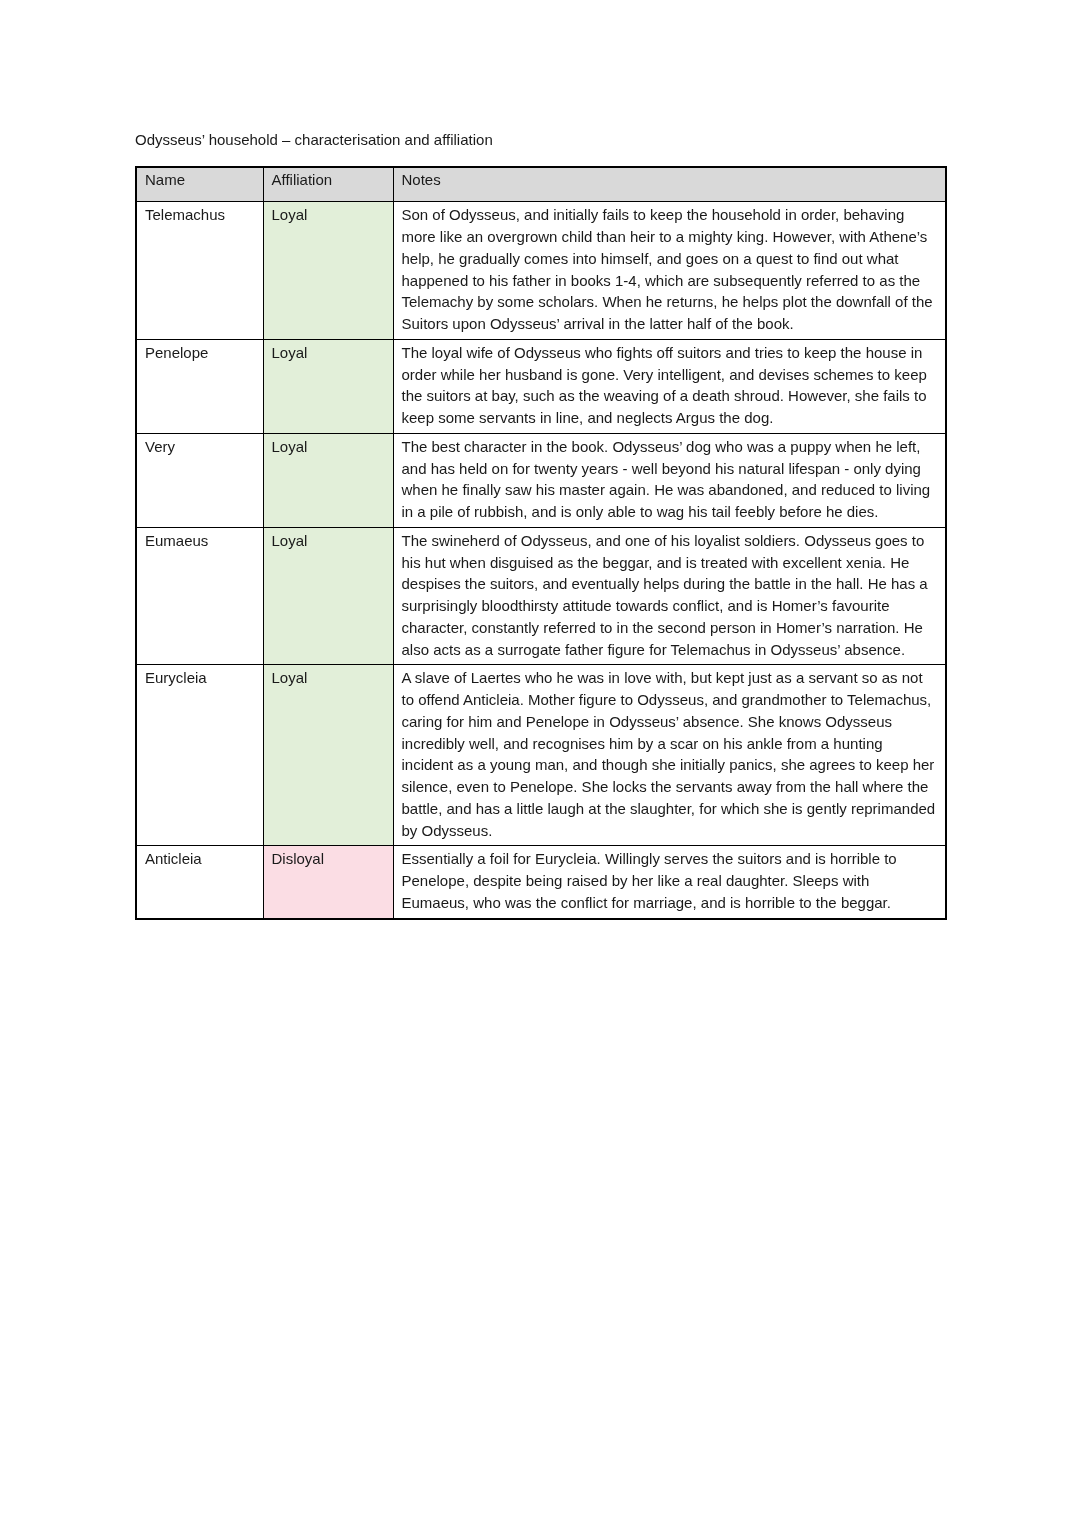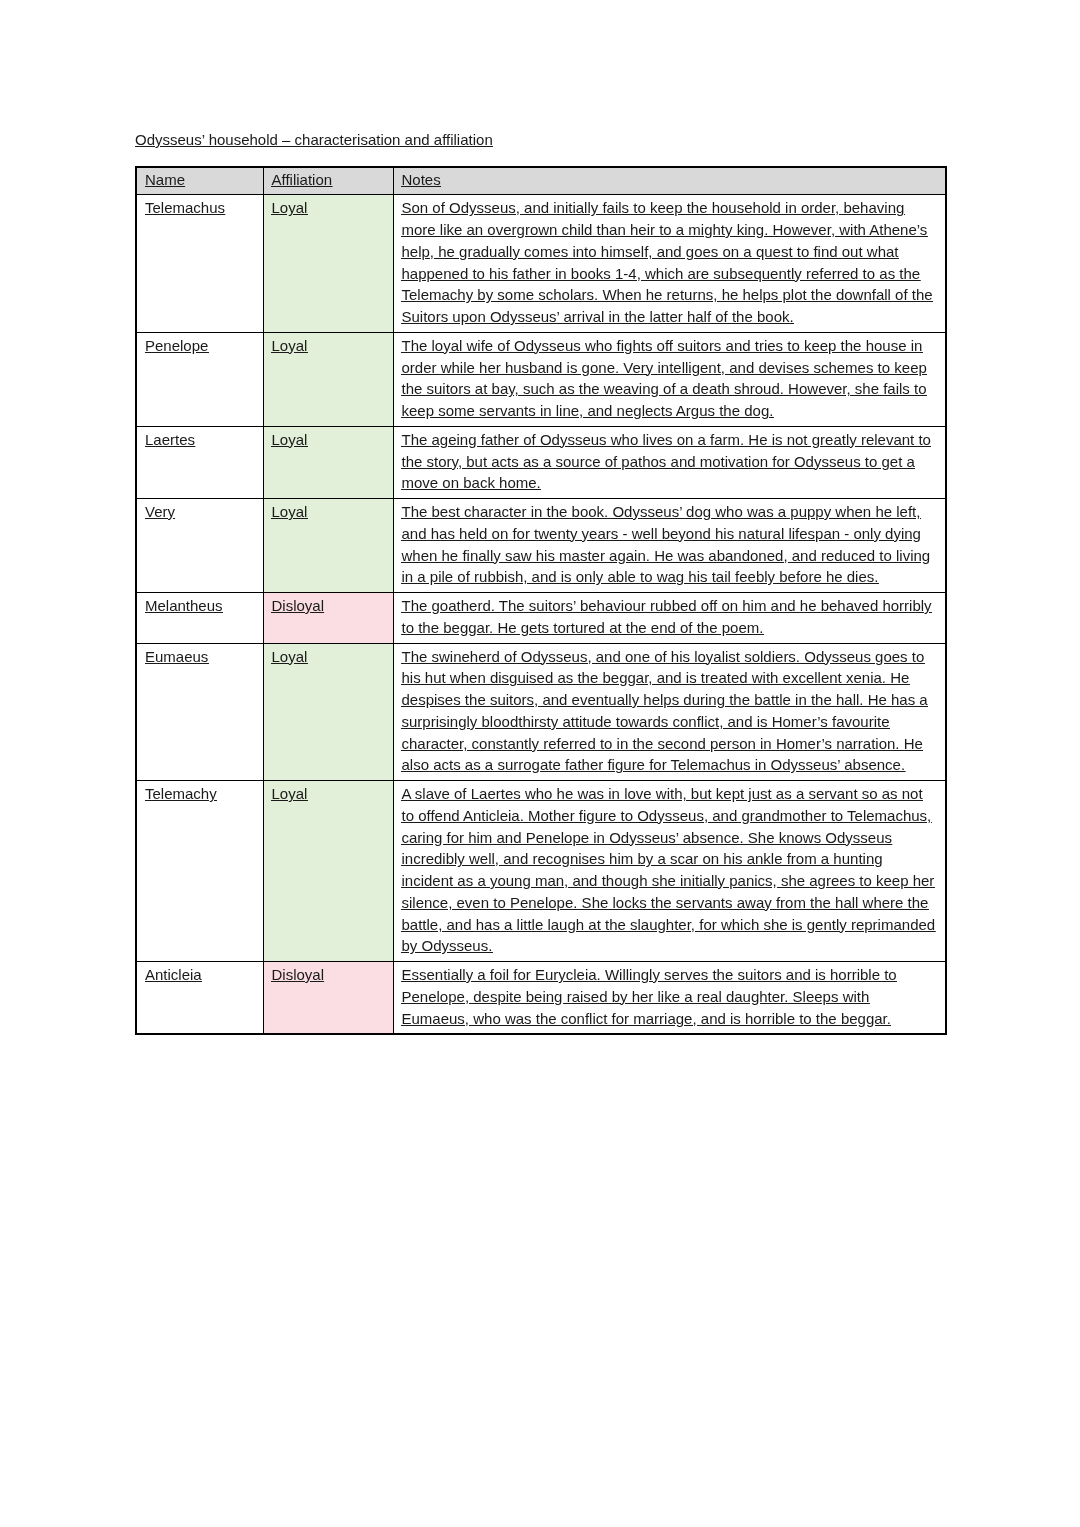--- a/index.html
+++ b/index.html
@@ -1,15 +1,15 @@
 <!DOCTYPE html>
 <html style="--header-bg: #d9d9d9; --loyal-bg: #e2efd9; --disloyal-bg: #fbdde4;"><head>
 <meta charset="utf-8">
 <style>
-  * { box-sizing: border-box; text-decoration: underline; }
+  * { box-sizing: border-box; }
   html, body {
     margin: 0;
     padding: 0;
     background: #ffffff;
   }
   body {
     width: 1080px;
     height: 1527px;
     font-family: "Liberation Sans", "DejaVu Sans", sans-serif;
     color: #1a1a1a;
@@ -40,21 +40,21 @@
     vertical-align: top;
     text-align: left;
     font-weight: normal;
   }
   col.c-name { width: 127px; }
   col.c-aff  { width: 130px; }
   col.c-notes{ width: 553px; }
   tr.header-row th {
     background: var(--header-bg, #d9d9d9);
     padding-top: 1px;
-    padding-bottom: 4px;
+    padding-bottom: 11px;
   }
   td.aff.loyal    { background: var(--loyal-bg, #e2efd9); }
   td.aff.disloyal { background: var(--disloyal-bg, #fbdde4); }
 </style>
 </head>
 <body>
 
 <div class="page">
 
   <div class="doc-title">Odysseus’ household – characterisation and affiliation</div>
@@ -77,41 +77,31 @@
         <td class="name">Telemachus</td>
         <td class="aff loyal">Loyal</td>
         <td class="notes">Son of Odysseus, and initially fails to keep the household in order, behaving more like an overgrown child than heir to a mighty king. However, with Athene’s help, he gradually comes into himself, and goes on a quest to find out what happened to his father in books 1-4, which are subsequently referred to as the Telemachy by some scholars. When he returns, he helps plot the downfall of the Suitors upon Odysseus’ arrival in the latter half of the book.</td>
       </tr>
       <tr>
         <td class="name">Penelope</td>
         <td class="aff loyal">Loyal</td>
         <td class="notes">The loyal wife of Odysseus who fights off suitors and tries to keep the house in order while her husband is gone. Very intelligent, and devises schemes to keep the suitors at bay, such as the weaving of a death shroud. However, she fails to keep some servants in line, and neglects Argus the dog.</td>
       </tr>
       <tr>
-        <td class="name">Laertes</td>
-        <td class="aff loyal">Loyal</td>
-        <td class="notes">The ageing father of Odysseus who lives on a farm. He is not greatly relevant to the story, but acts as a source of pathos and motivation for Odysseus to get a move on back home.</td>
-      </tr>
-      <tr>
         <td class="name">Very</td>
         <td class="aff loyal">Loyal</td>
         <td class="notes">The best character in the book. Odysseus’ dog who was a puppy when he left, and has held on for twenty years - well beyond his natural lifespan - only dying when he finally saw his master again. He was abandoned, and reduced to living in a pile of rubbish, and is only able to wag his tail feebly before he dies.</td>
-      </tr>
-      <tr>
-        <td class="name">Melantheus</td>
-        <td class="aff disloyal">Disloyal</td>
-        <td class="notes">The goatherd. The suitors’ behaviour rubbed off on him and he behaved horribly to the beggar. He gets tortured at the end of the poem.</td>
       </tr>
       <tr>
         <td class="name">Eumaeus</td>
         <td class="aff loyal">Loyal</td>
         <td class="notes">The swineherd of Odysseus, and one of his loyalist soldiers. Odysseus goes to his hut when disguised as the beggar, and is treated with excellent xenia. He despises the suitors, and eventually helps during the battle in the hall. He has a surprisingly bloodthirsty attitude towards conflict, and is Homer’s favourite character, constantly referred to in the second person in Homer’s narration. He also acts as a surrogate father figure for Telemachus in Odysseus’ absence.</td>
       </tr>
       <tr>
-        <td class="name">Telemachy</td>
+        <td class="name">Eurycleia</td>
         <td class="aff loyal">Loyal</td>
         <td class="notes">A slave of Laertes who he was in love with, but kept just as a servant so as not to offend Anticleia. Mother figure to Odysseus, and grandmother to Telemachus, caring for him and Penelope in Odysseus’ absence. She knows Odysseus incredibly well, and recognises him by a scar on his ankle from a hunting incident as a young man, and though she initially panics, she agrees to keep her silence, even to Penelope. She locks the servants away from the hall where the battle, and has a little laugh at the slaughter, for which she is gently reprimanded by Odysseus.</td>
       </tr>
       <tr>
         <td class="name">Anticleia</td>
         <td class="aff disloyal">Disloyal</td>
         <td class="notes">Essentially a foil for Eurycleia. Willingly serves the suitors and is horrible to Penelope, despite being raised by her like a real daughter. Sleeps with Eumaeus, who was the conflict for marriage, and is horrible to the beggar.</td>
       </tr>
     </tbody>
   </table>

